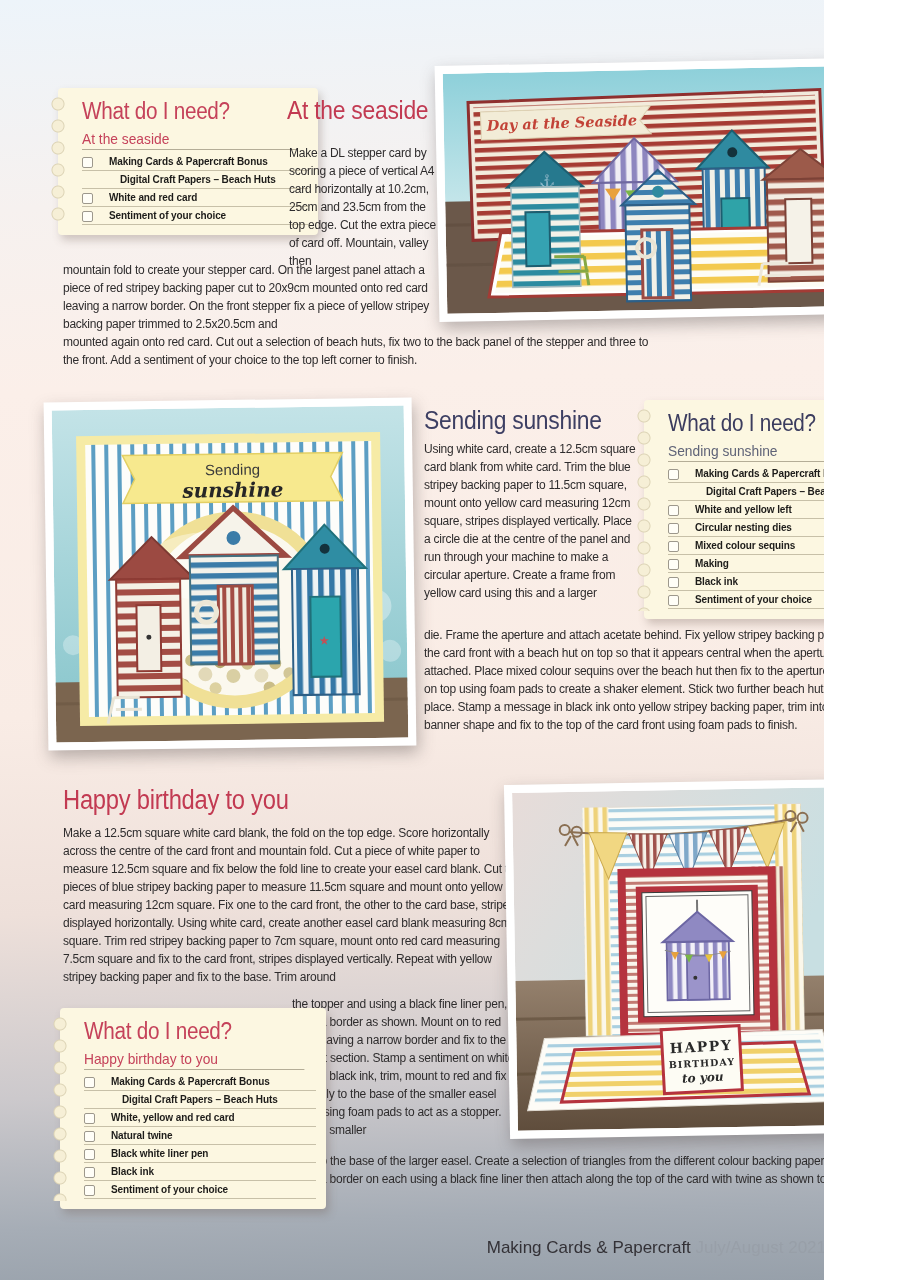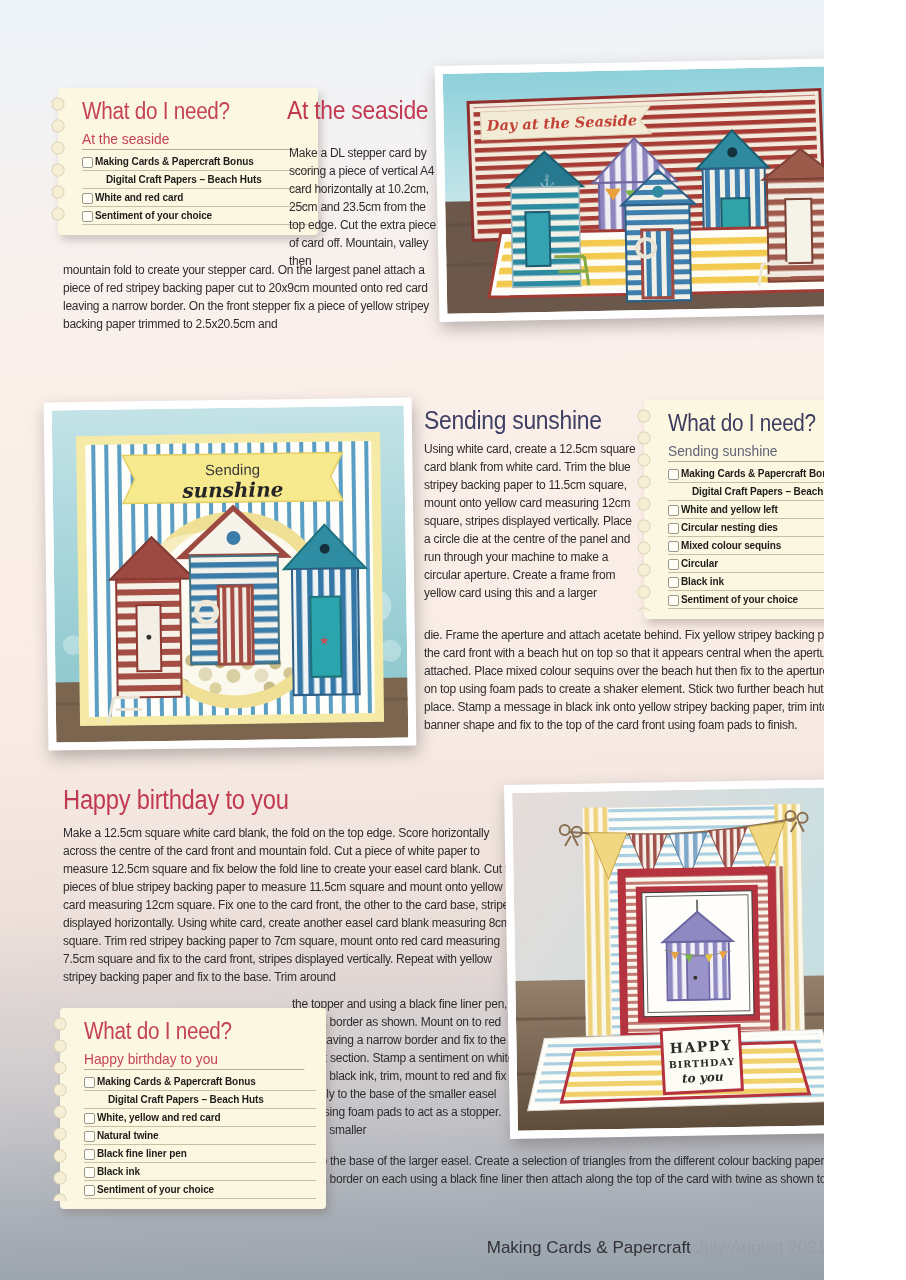--- a/index.html
+++ b/index.html
@@ -18,21 +18,21 @@
     padding:10px 10px 10px 24px;}
   .notepad::before{content:"";position:absolute;left:-9px;top:6px;width:18px;height:calc(100% - 14px);
     background-image:radial-gradient(circle at 9px 10px,#f6efd6 5px,#ddd4b6 6px,rgba(0,0,0,0) 7px);
     background-size:18px 22px;background-repeat:repeat-y;}
   .np-title{font-size:23px;letter-spacing:-.3px;transform:scaleX(.9);transform-origin:left top;margin:0 0 6px 0;white-space:nowrap;}
   .np-sub{font-size:14.5px;transform:scaleX(.95);transform-origin:left top;border-bottom:1px solid #b4ad97;
     padding-bottom:2px;margin-bottom:3px;white-space:nowrap;}
   .np-title.red,.np-sub.red{color:#c5425a;}
   .np-title.navy{color:#3b3c5e;}
   .np-sub.navyl{color:#5f6377;}
-  .np-item{display:flex;align-items:flex-start;gap:2px;border-bottom:1px solid #c7c0a8;
+  .np-item{display:flex;align-items:flex-start;gap:16px;border-bottom:1px solid #c7c0a8;
     padding:3px 0 2px 0;font-size:10px;font-weight:bold;color:#1d1c1a;letter-spacing:-.1px;white-space:nowrap;}
   .np-check{flex:none;width:9px;height:9px;margin-top:1px;border:1.4px solid #9d988c;border-radius:2px;background:#fffef7;}
   .np-check.hide{visibility:hidden;}
   .np-indent{padding-left:2px;margin-left:9px;}
   
   .photo{background:#fff;box-shadow:2px 7px 16px rgba(80,70,70,.38);padding:8px;}
   .photo svg{display:block;}
   .footer-mag{color:#333136;text-align:center;}
   .footer-issue{color:#989fa8;}
   .page-badge{width:45px;height:45px;border-radius:50%;background:#d6203c;color:#fff;
@@ -61,20 +61,21 @@
       </div>
     <div class="np-item">
         <span class="np-check"></span>
         <span>Sentiment of your choice</span>
       </div>
   </div>
 
   <div class="abs headline red" style="left:287px;top:95px;font-size:26px;">At the seaside</div>
   <div class="abs btxt" style="left:289px;top:144px;width:152px;">Make a DL stepper card by scoring a piece of vertical A4 card horizontally at 10.2cm, 25cm and 23.5cm from the top edge. Cut the extra piece of card off. Mountain, valley then</div>
   <div class="abs btxt" style="left:63px;top:261px;width:382px;">mountain fold to create your stepper card. On the largest panel attach a piece of red stripey backing paper cut to 20x9cm mounted onto red card leaving a narrow border. On the front stepper fix a piece of yellow stripey backing paper trimmed to 2.5x20.5cm and</div>
+  <div class="abs btxt" style="left:63px;top:333px;width:586px;">mounted again onto red card. Cut out a selection of beach huts, fix two to the back panel of the stepper and three to the front. Add a sentiment of your choice to the top left corner to finish.</div>
 
   <div class="abs photo" style="left:437px;top:62px;transform:rotate(-1.1deg);">
     <svg width="402" height="240" viewBox="0 0 402 240">
       <defs>
         <linearGradient id="skyG" x1="0" y1="0" x2="0" y2="1">
             <stop offset="0" stop-color="#8ed0da"></stop>
             <stop offset="1" stop-color="#c5e6ea"></stop>
           </linearGradient>
         <pattern id="p1red" width="8" height="9" patternUnits="userSpaceOnUse">
             <rect width="8" height="9" fill="#f3ecdc"></rect>
@@ -266,21 +267,21 @@
     <div class="np-item">
         <span class="np-check"></span>
         <span>Circular nesting dies</span>
       </div>
     <div class="np-item">
         <span class="np-check"></span>
         <span>Mixed colour sequins</span>
       </div>
     <div class="np-item">
         <span class="np-check"></span>
-        <span>Circular</span>
+        <span>Making</span>
       </div>
     <div class="np-item">
         <span class="np-check"></span>
         <span>Black ink</span>
       </div>
     <div class="np-item">
         <span class="np-check"></span>
         <span>Sentiment of your choice</span>
       </div>
   </div>
@@ -304,21 +305,21 @@
     <div class="np-item">
         <span class="np-check"></span>
         <span>White, yellow and red card</span>
       </div>
     <div class="np-item">
         <span class="np-check"></span>
         <span>Natural twine</span>
       </div>
     <div class="np-item">
         <span class="np-check"></span>
-        <span>Black fine liner pen</span>
+        <span>Black white liner pen</span>
       </div>
     <div class="np-item">
         <span class="np-check"></span>
         <span>Black ink</span>
       </div>
     <div class="np-item">
         <span class="np-check"></span>
         <span>Sentiment of your choice</span>
       </div>
   </div>

